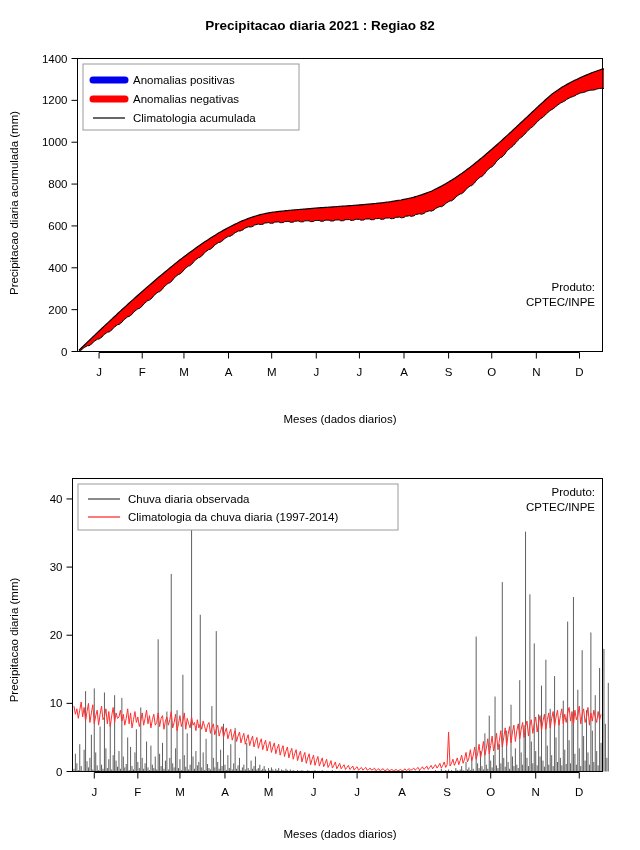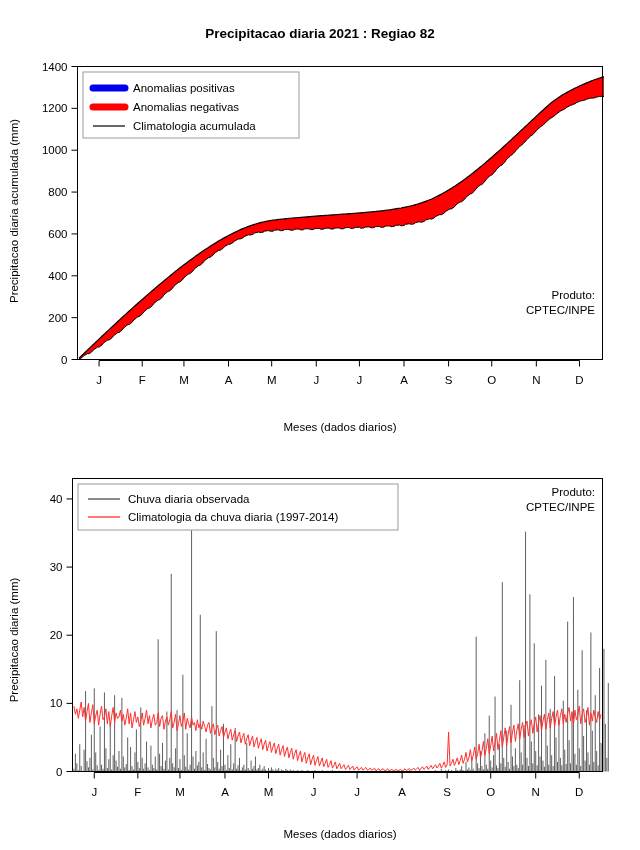--- a/index.html
+++ b/index.html
@@ -18,21 +18,21 @@
   #page {
     position: relative;
     width: 640px;
     height: 850px;
   }
   .panel {
     position: absolute;
     left: 0;
     width: 640px;
   }
-  #panel-top { top: 16px; height: 430px; }
+  #panel-top { top: 8px; height: 430px; }
   #panel-bottom { top: 430px; height: 420px; }
 
   svg { display: block; }
 
   .chart-title {
     font-size: 13.5px;
     font-weight: bold;
     fill: #000;
   }
   .axis-title {

